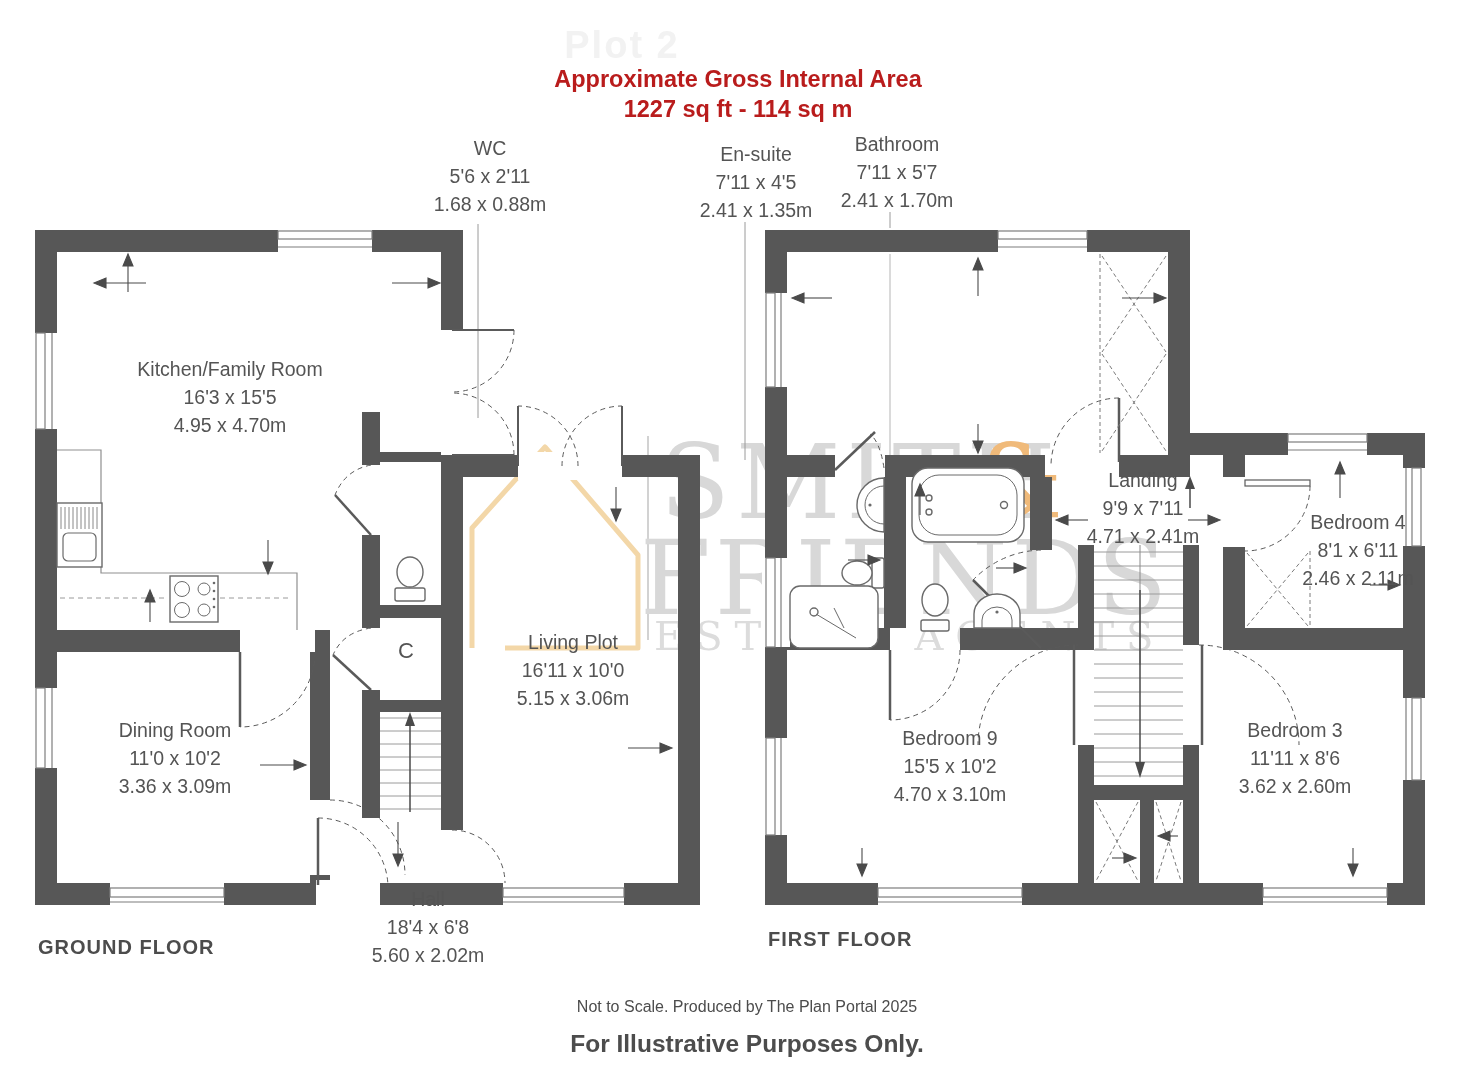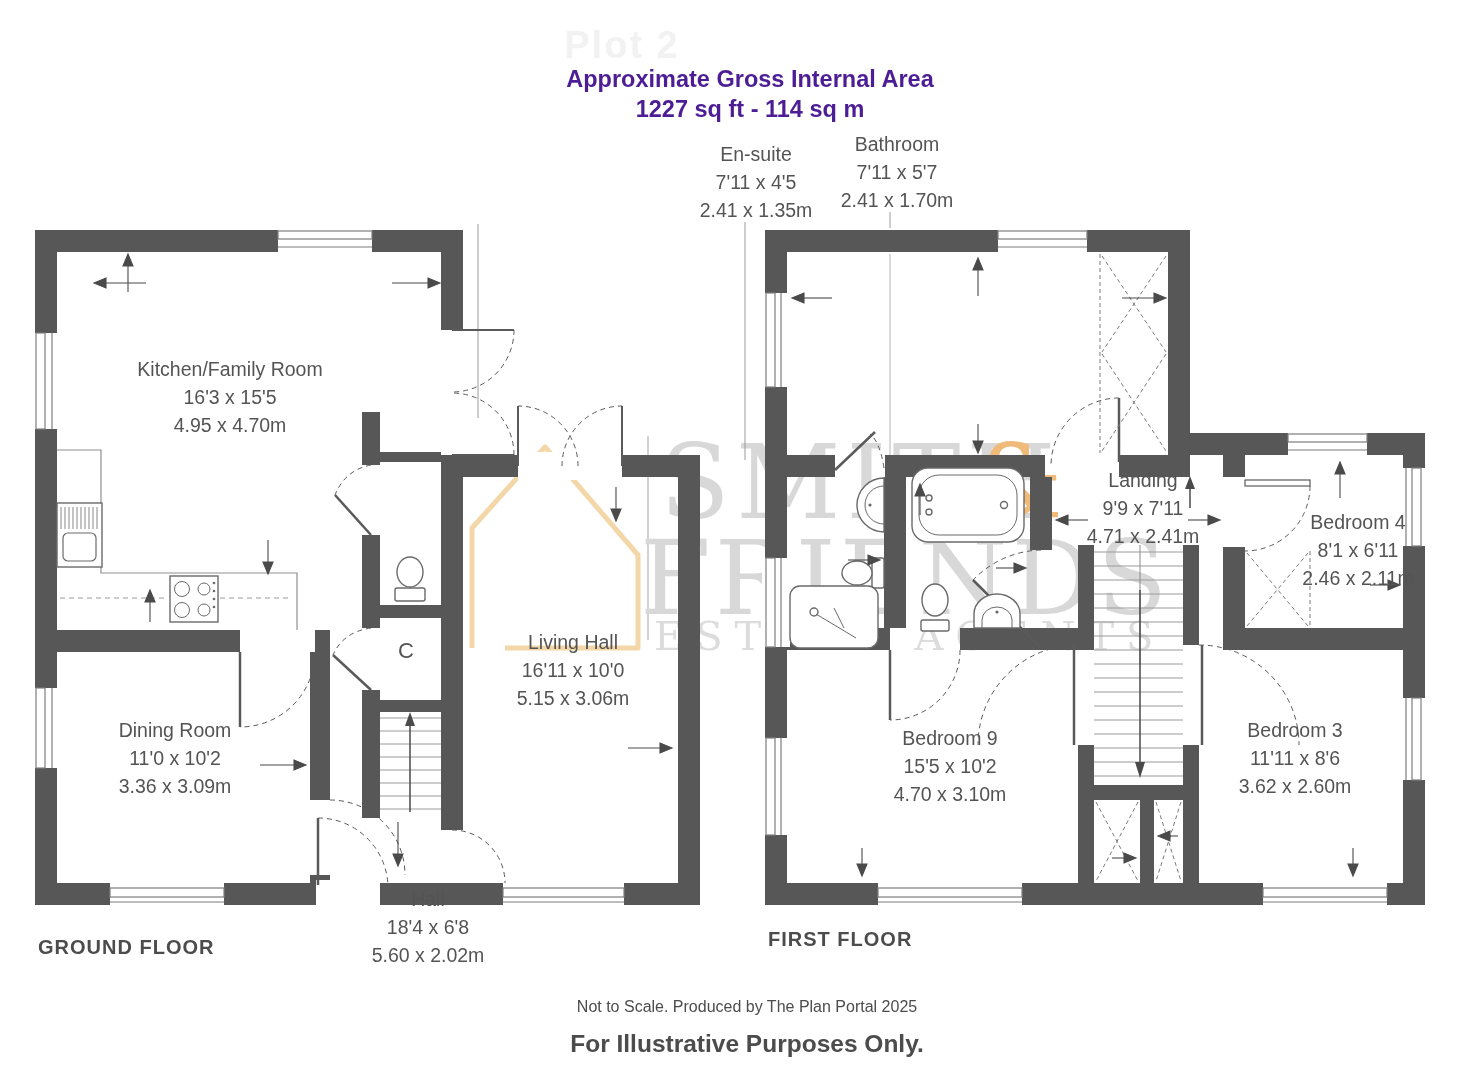--- a/index.html
+++ b/index.html
@@ -1,20 +1,20 @@
 <!DOCTYPE html>
 <html><head>
 <meta charset="utf-8">
 <style>
   html,body{margin:0;padding:0;background:#fff;}
   #page{position:relative;width:1481px;height:1080px;background:#ffffff;overflow:hidden;
         font-family:"Liberation Sans",sans-serif;}
   svg{position:absolute;left:0;top:0;}
   .ghost{position:absolute;transform:translateX(-50%);font-weight:bold;font-size:38px;color:#f2f2f2;letter-spacing:2px;}
-  .title1{position:absolute;transform:translateX(-50%);font-weight:bold;font-size:23.5px;color:#4c1d95;margin-left:12px;}
+  .title1{position:absolute;transform:translateX(-50%);font-weight:bold;font-size:23.5px;color:#b91c1c;}
   .rl{position:absolute;transform:translateX(-50%);text-align:center;font-size:19.5px;line-height:28px;color:#545454;white-space:nowrap;}
   .cup{position:absolute;transform:translateX(-50%);font-size:22px;color:#545454;}
   .floor-title{position:absolute;font-weight:bold;font-size:20px;color:#4c4c4c;letter-spacing:1px;}
   .foot1{position:absolute;transform:translateX(-50%);font-size:16px;color:#4c4c4c;white-space:nowrap;}
   .foot2{position:absolute;transform:translateX(-50%);font-size:24.5px;font-weight:bold;color:#4c4c4c;white-space:nowrap;}
 </style>
 </head>
 <body>
 
 <div id="page">
@@ -331,32 +331,37 @@
         <line x1="1353" y1="848" x2="1353" y2="866"></line>
           <path d="M1353 876 L1348 864 L1358 864 Z"></path>
       </g>
     </g>
   </svg>
 
   <div class="ghost" style="left:622px;top:24px">Plot 2</div>
   <div class="title1" style="left:738px;top:66px">Approximate Gross Internal Area</div>
   <div class="title1" style="left:738px;top:96px">1227 sq ft - 114 sq m</div>
 
+  <div class="rl" style="left:490px;top:134px">
+    <div>WC</div>
+    <div>5'6 x 2'11</div>
+    <div>1.68 x 0.88m</div>
+  </div>
   <div class="rl" style="left:230px;top:355px">
     <div>Kitchen/Family Room</div>
     <div>16'3 x 15'5</div>
     <div>4.95 x 4.70m</div>
   </div>
   <div class="rl" style="left:175px;top:716px">
     <div>Dining Room</div>
     <div>11'0 x 10'2</div>
     <div>3.36 x 3.09m</div>
   </div>
   <div class="rl" style="left:573px;top:628px">
-    <div>Living Hall</div>
+    <div>Living Plot</div>
     <div>16'11 x 10'0</div>
     <div>5.15 x 3.06m</div>
   </div>
   <div class="rl" style="left:428px;top:885px">
     <div>Hall</div>
     <div>18'4 x 6'8</div>
     <div>5.60 x 2.02m</div>
   </div>
   <div class="cup" style="left:406px;top:638px">C</div>
 

